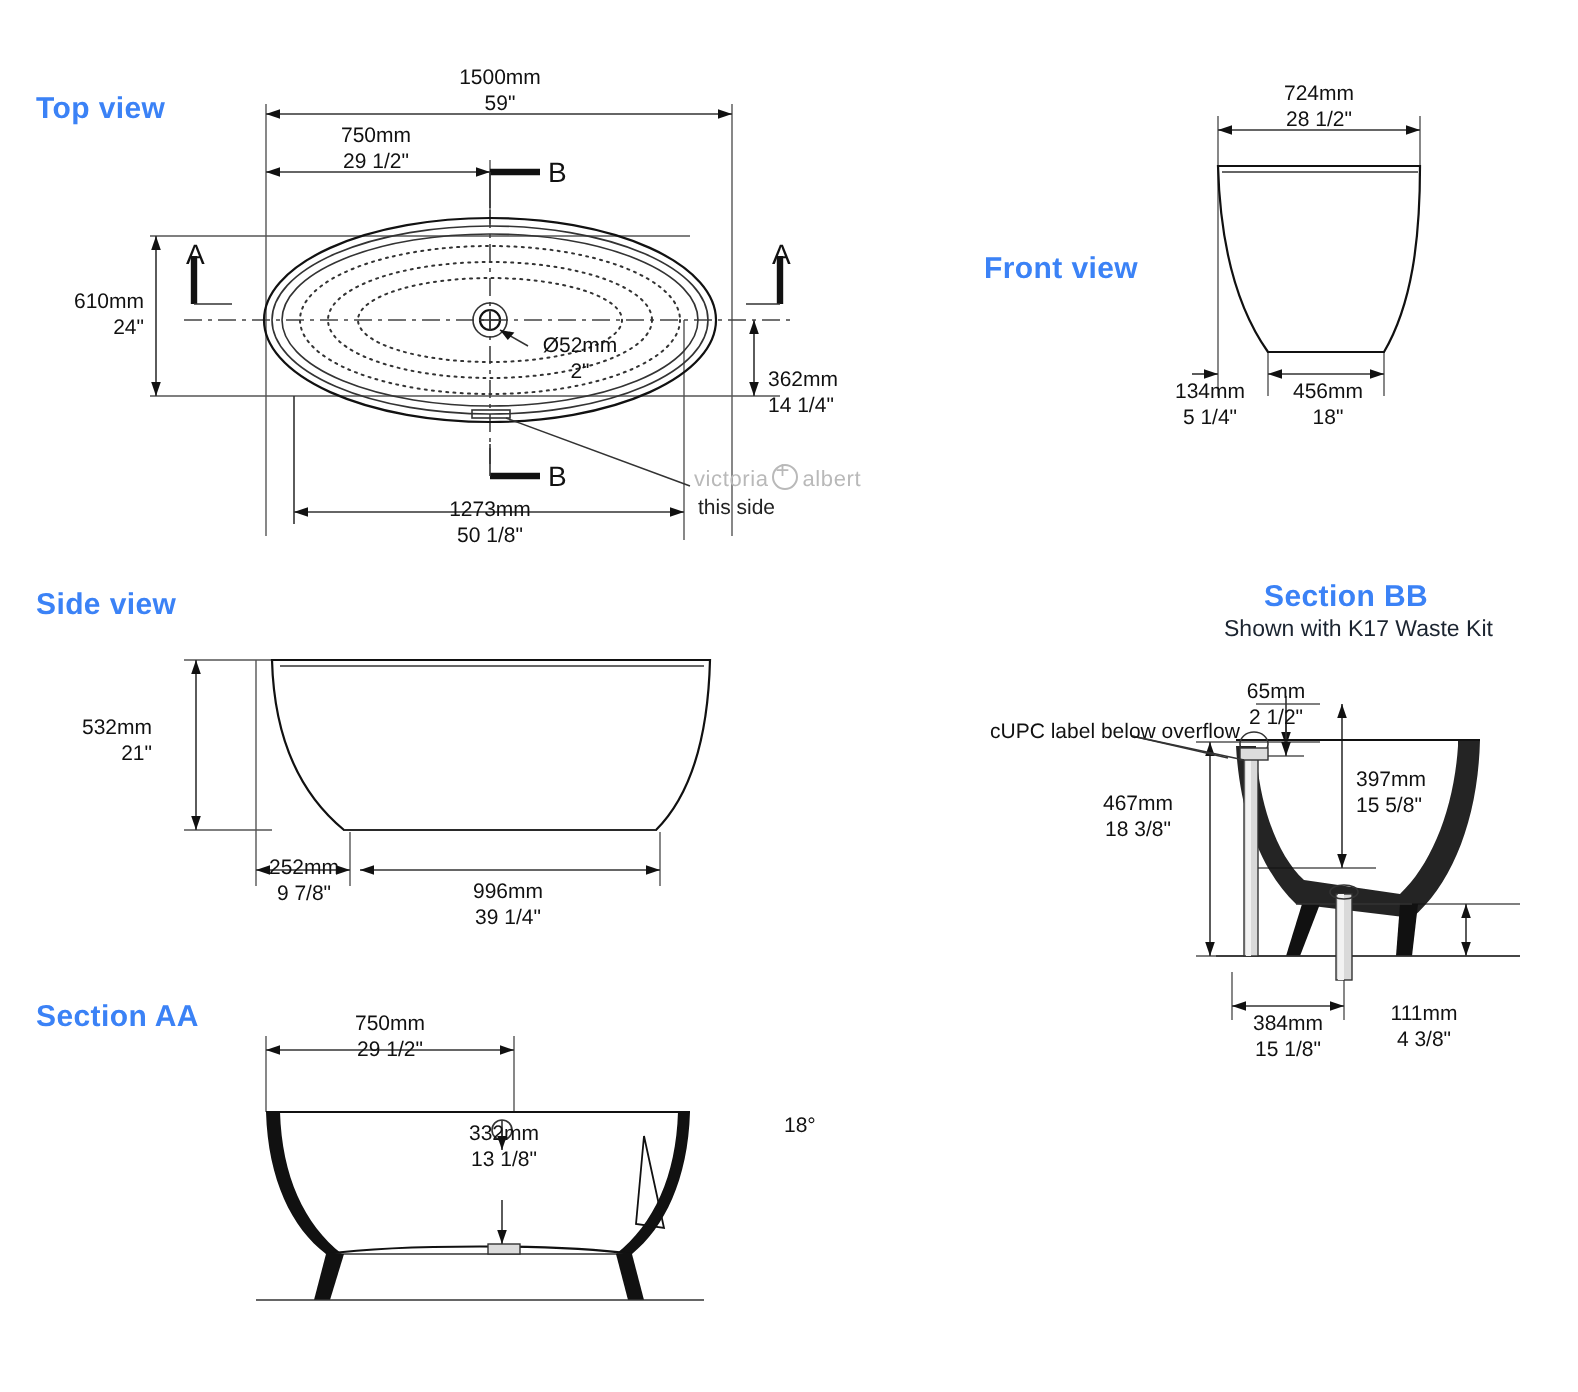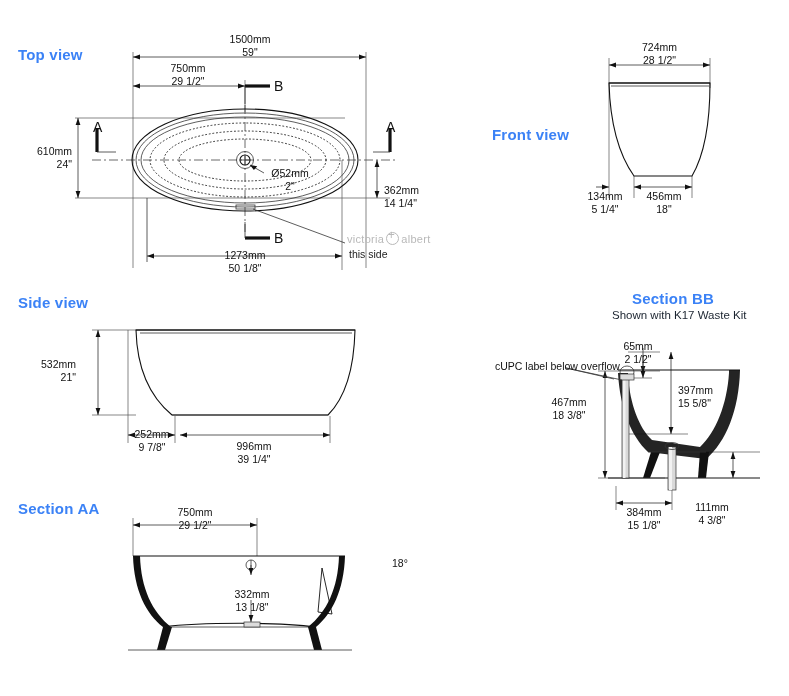--- a/index.html
+++ b/index.html
@@ -471,19 +471,19 @@
 
     <g class="thin">
       <path d="M322,568 L332,614 L318,612 Z" fill="none" stroke="#111" stroke-width="0.9"></path>
     </g>
   </svg>
 
   <div class="dim center" style="left:135px; top:506px; width:120px;">
     <span>750mm</span>
     <span class="l2">29 1/2"</span>
   </div>
-  <div class="dim center" style="left:221px; top:588px; width:62px;">
+  <div class="dim center" style="left:221px; top:561px; width:62px;">
     <span>332mm</span>
     <span class="l2">13 1/8"</span>
   </div>
   <div class="dim" style="left:352px; top:557px;margin-left:40px;">18°</div>
 
 </div>
 
 </body></html>

